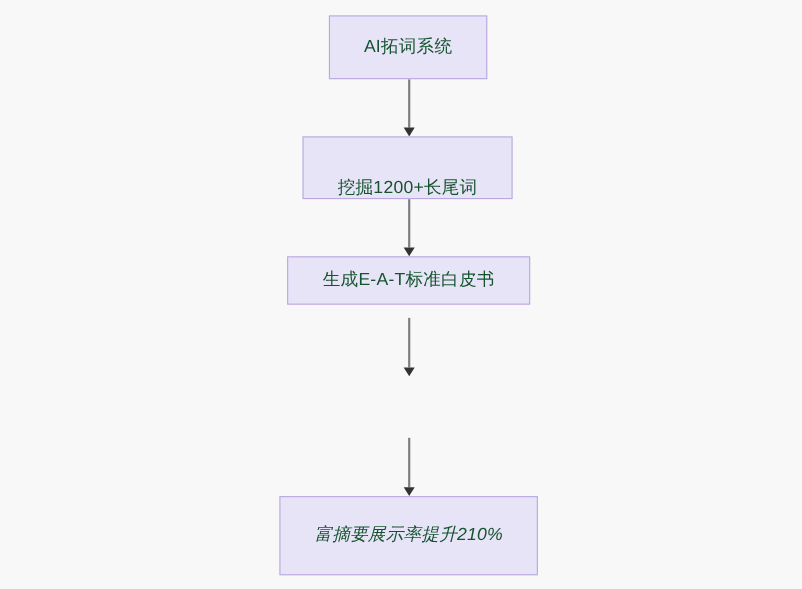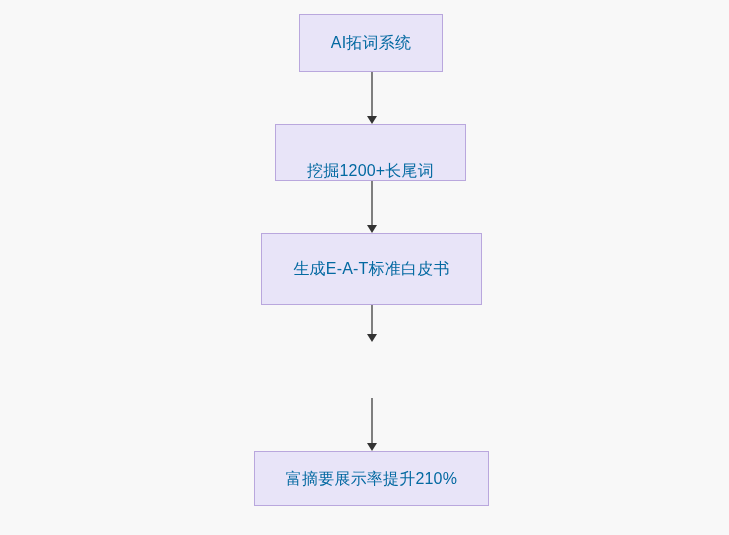--- a/index.html
+++ b/index.html
@@ -19,21 +19,21 @@
     height: 535px;
   }
   .node {
     position: absolute;
     box-sizing: border-box;
     background: #e8e4f8;
     border: 1.5px solid #b9a7dd;
     display: flex;
     align-items: center;
     justify-content: center;
-    color: #0369a1;
+    color: #14532d;
     font-size: 16px;
     line-height: 1.2;
     white-space: nowrap;
     letter-spacing: 0.2px;
   }
   .node-label {
     display: block;
   }
   .edge {
     position: absolute;
@@ -81,22 +81,22 @@
   </div>
 
   <div class="node" style="left:299px; top:14px; width:144px; height:58px;">
     <span class="node-label">AI拓词系统</span>
   </div>
 
   <div class="node" style="left:275px; top:124px; width:191px; height:57px;align-items:flex-end;">
     <span class="node-label">挖掘1200+长尾词</span>
   </div>
 
-  <div class="node" style="left:261px; top:233px; width:221px; height:72px;">
+  <div class="node" style="left:261px; top:233px; width:221px; height:44px;">
     <span class="node-label">生成E-A-T标准白皮书</span>
   </div>
 
 
-  <div class="node" style="left:254px; top:451px; width:235px; height:55px;">
+  <div class="node" style="left:254px; top:451px; width:235px; height:72px;font-style:italic;">
     <span class="node-label">富摘要展示率提升210%</span>
   </div>
 
 </div>
 
 </body></html>

